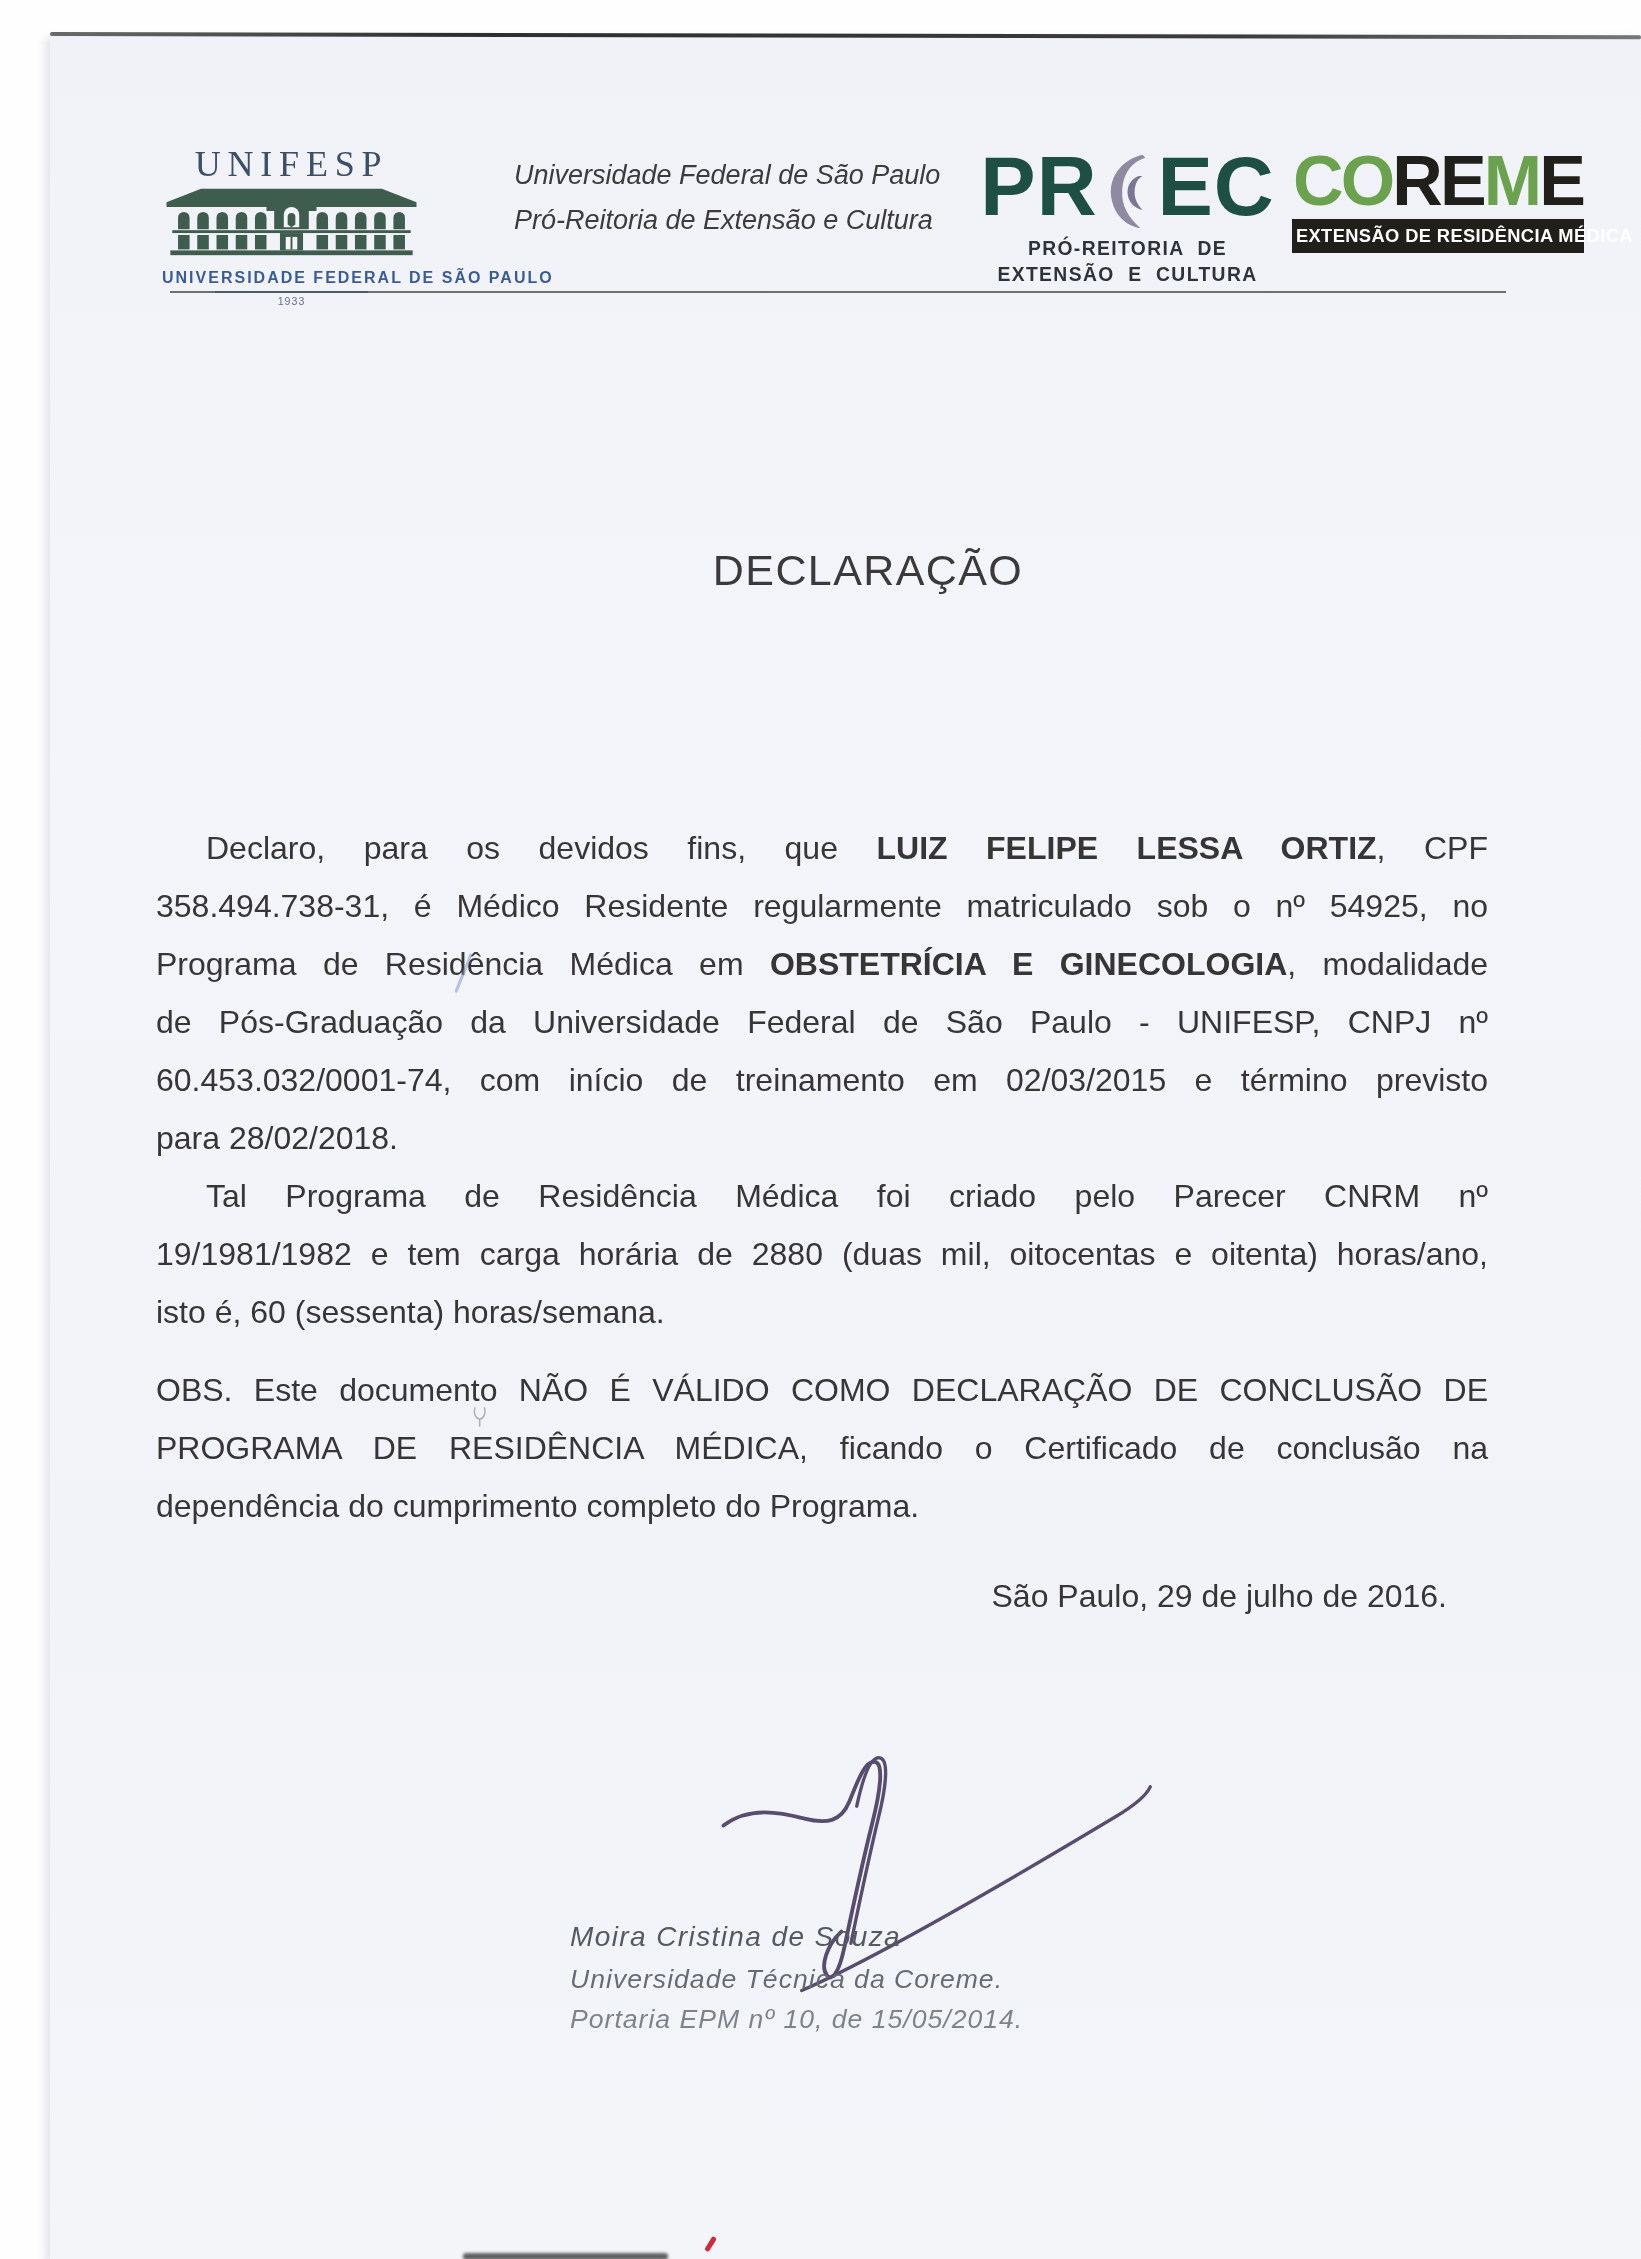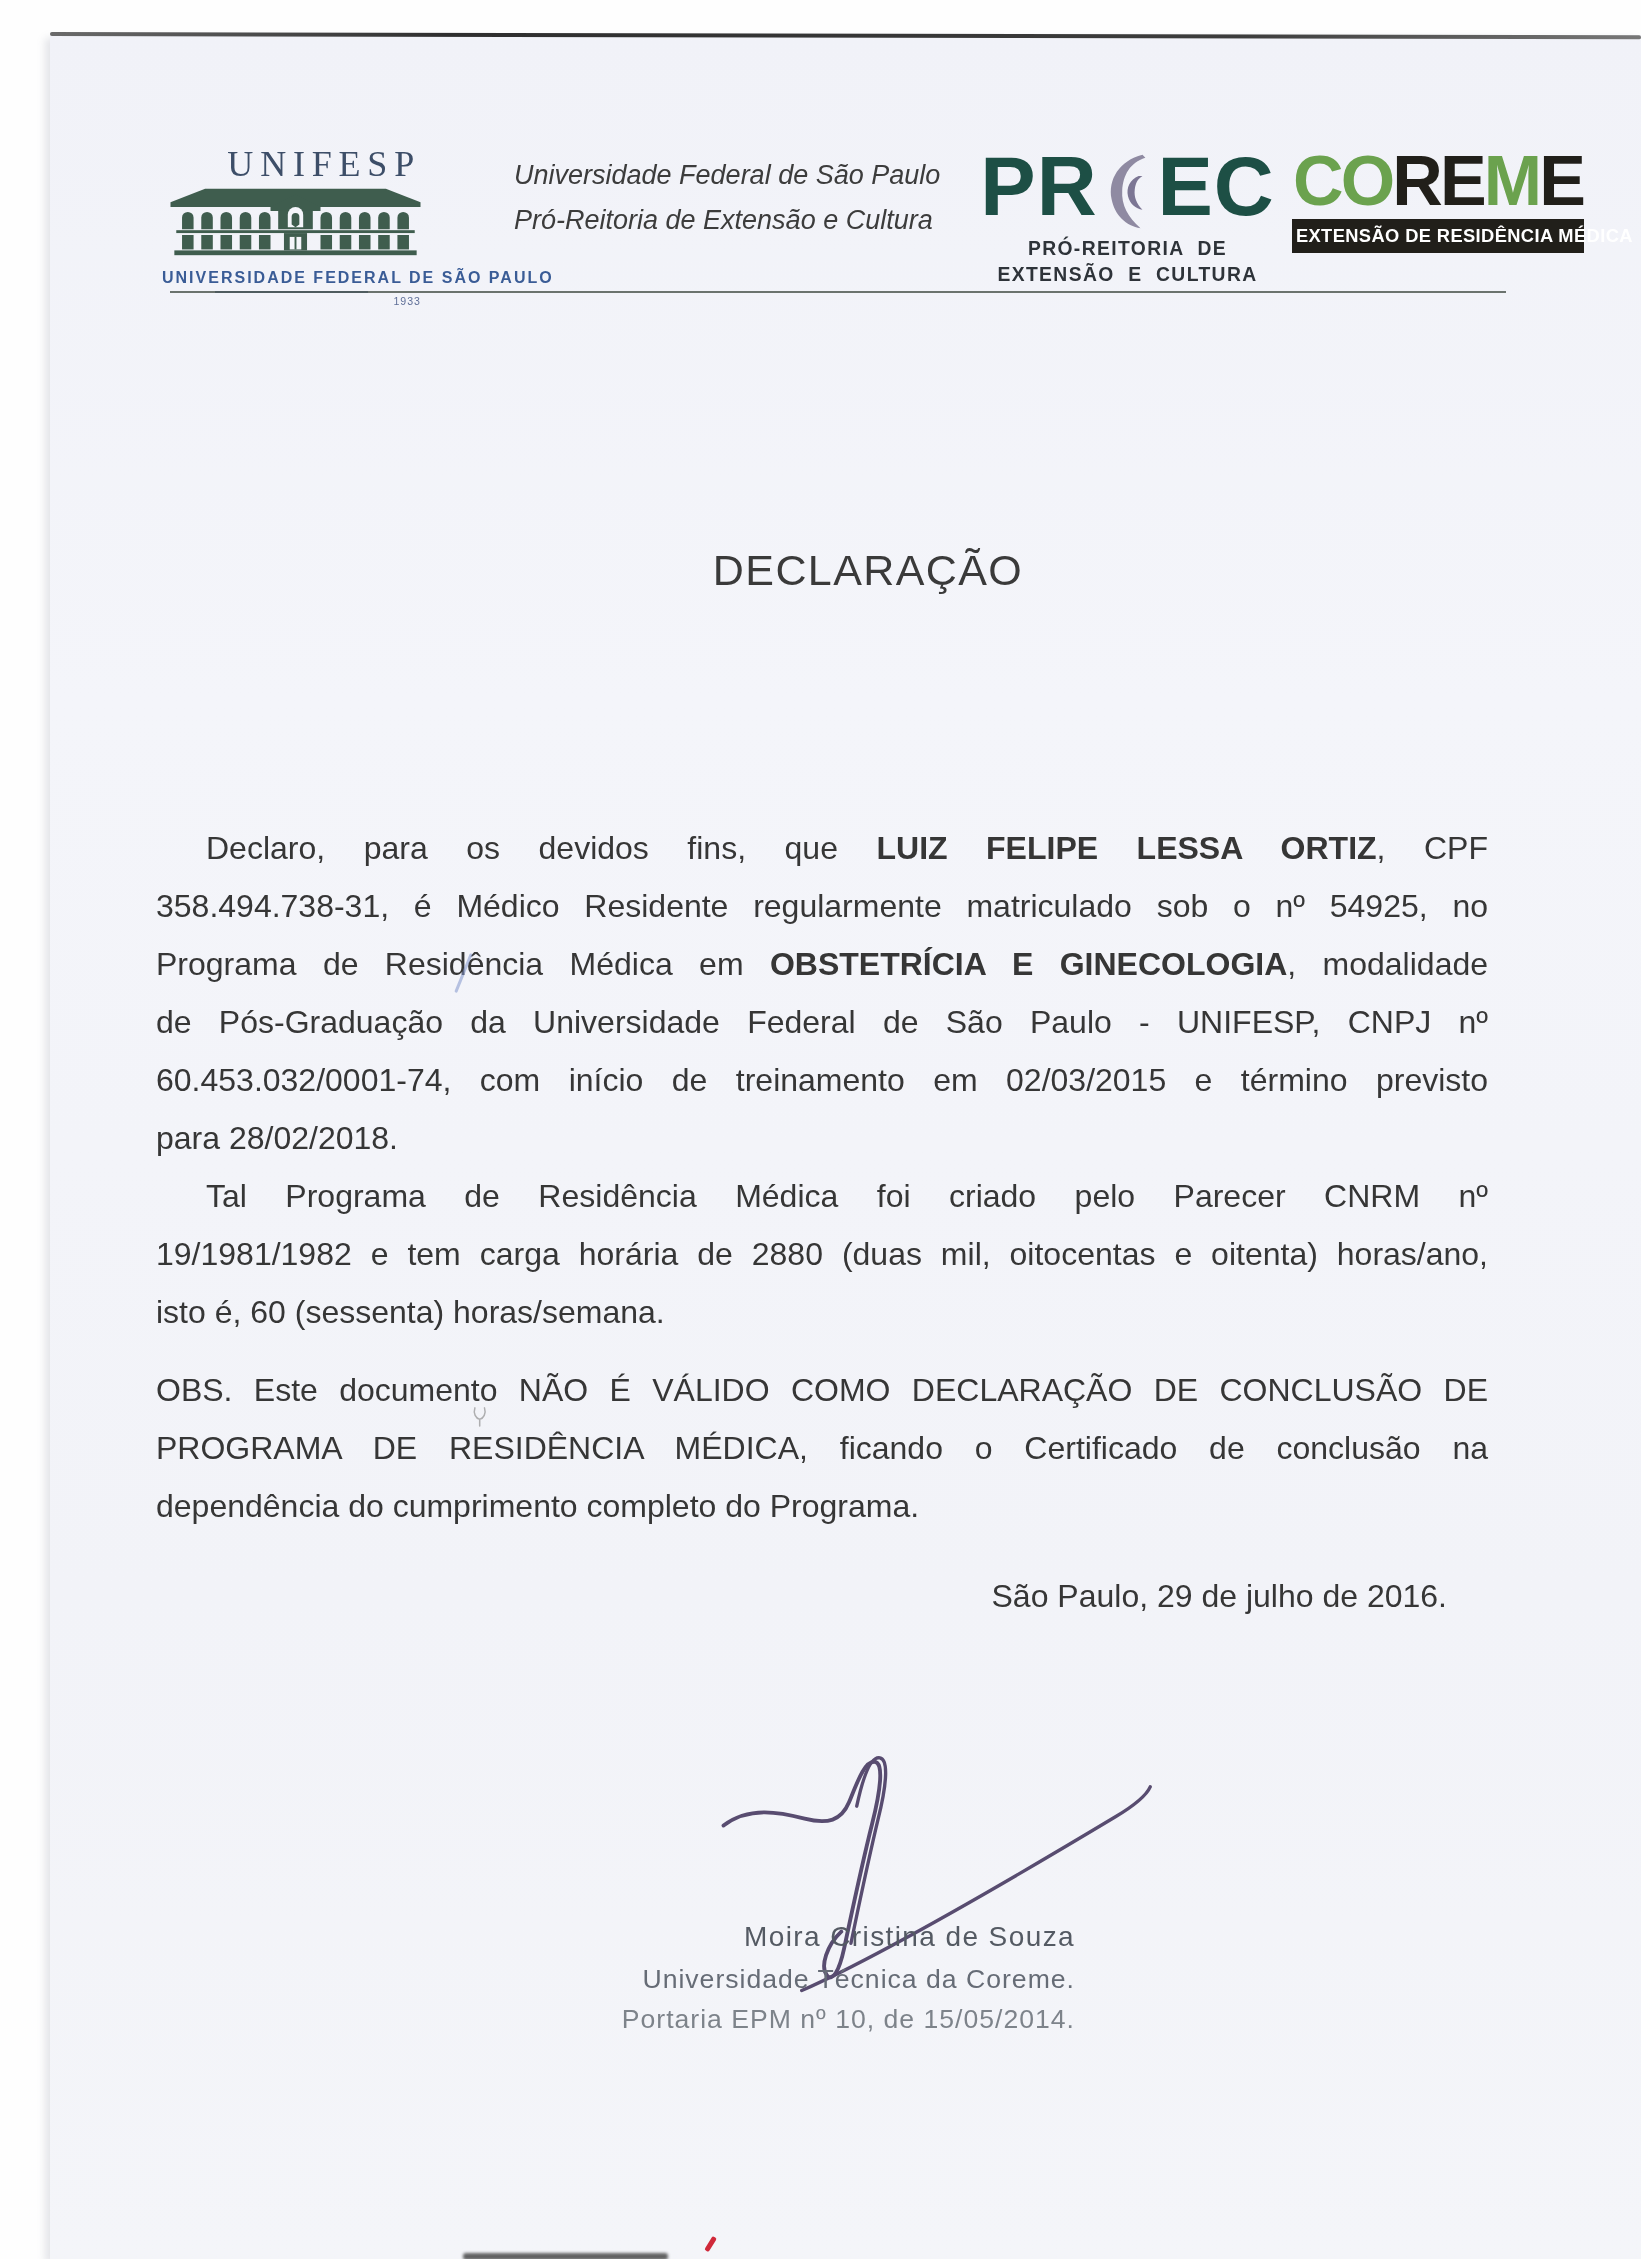--- a/index.html
+++ b/index.html
@@ -6,21 +6,21 @@
   .canvas{position:relative;width:1641px;height:2259px;overflow:hidden;
           font-family:"Liberation Sans",sans-serif;background:#fefefe;}
   
   .sheet{position:absolute;left:50px;top:35px;width:1591px;height:2225px;
          background:linear-gradient(180deg,#f1f2f8 0%,#f4f5fa 30%,#f2f3f8 70%,#f4f5f9 100%);
          box-shadow:-4.8px 2.9px 7.7px rgba(110,115,140,.18);}
   .sheet-edge{position:absolute;left:50px;top:32px;width:1591px;height:3.9px;
          background:linear-gradient(to right,#6a6a6a,#2e2e2e 25%,#3c3c3c 75%,#777);
          transform:rotate(.12deg);transform-origin:left center;border-radius:1.9px;}
   
-  .unifesp{position:absolute;left:162px;top:143px;width:259px;text-align:right;}
+  .unifesp{position:absolute;left:162px;top:143px;width:259px;text-align:center;}
   .unifesp-word{font-family:"Liberation Serif",serif;font-size:36px;letter-spacing:6.8px;
          color:var(--unifesp_blue_dark);font-weight:500;}
   .unifesp-caption{margin-top:4.8px;font-size:16px;font-weight:bold;letter-spacing:2px;
          color:var(--unifesp_blue);white-space:nowrap;}
   .unifesp-underline{margin:3.9px auto 0;width:153px;height:2.4px;background:var(--unifesp_blue);}
   .unifesp-year{margin-top:1.9px;font-size:10.6px;letter-spacing:1px;color:#5f6f98;}
   .org-lines{position:absolute;left:514px;top:153px;font-style:italic;font-size:27px;
          color:#3c3c3c;line-height:45px;}
   .proec{position:absolute;left:977px;top:145px;width:301px;text-align:center;}
   .proec-word{display:flex;align-items:flex-end;justify-content:center;
@@ -47,22 +47,22 @@
          color:#363636;line-height:58px;}
   .tline{text-align:justify;text-align-last:justify;}
   .tline.last{text-align-last:left;}
   .tline.ind{text-indent:50px;}
   .para.gap{margin-top:20px;}
   .dateline{position:absolute;left:156px;top:1578px;width:1332px;text-align:right;
          padding-right:41px;box-sizing:border-box;font-size:32px;color:#363636;}
   
   .sig-svg{position:absolute;left:710px;top:1750px;}
   .sig-svg path{stroke:var(--ink);fill:none;stroke-linecap:round;stroke-linejoin:round;}
-  .stamp{position:absolute;left:583px;top:1921px;width:492px;text-align:right;
-         color:var(--stamp);}
+  .stamp{position:absolute;left:570px;top:1921px;width:492px;text-align:left;
+         color:var(--stamp);font-style:italic;}
   .stamp-name{font-size:28px;letter-spacing:1.4px;color:#545a63;}
   .stamp-role{margin-top:10.6px;font-size:26.6px;letter-spacing:1px;color:#666c76;}
   .stamp-portaria{margin-top:9.7px;font-size:26.6px;letter-spacing:1px;color:#71777f;opacity:.9;}
   
   .art-blue{position:absolute;left:462px;top:952px;width:2.9px;height:42px;background:#8195cc;
          transform:rotate(22deg);opacity:.55;border-radius:1.9px;}
   .art-squiggle{position:absolute;left:471px;top:1405px;opacity:.65;}
   .art-red{position:absolute;left:708px;top:2236px;width:4.8px;height:16.4px;background:#d0293a;
          transform:rotate(32deg);border-radius:1.9px;}
   .art-smudge{position:absolute;left:463px;top:2253px;width:205px;height:6.8px;background:#3d3d3d;

